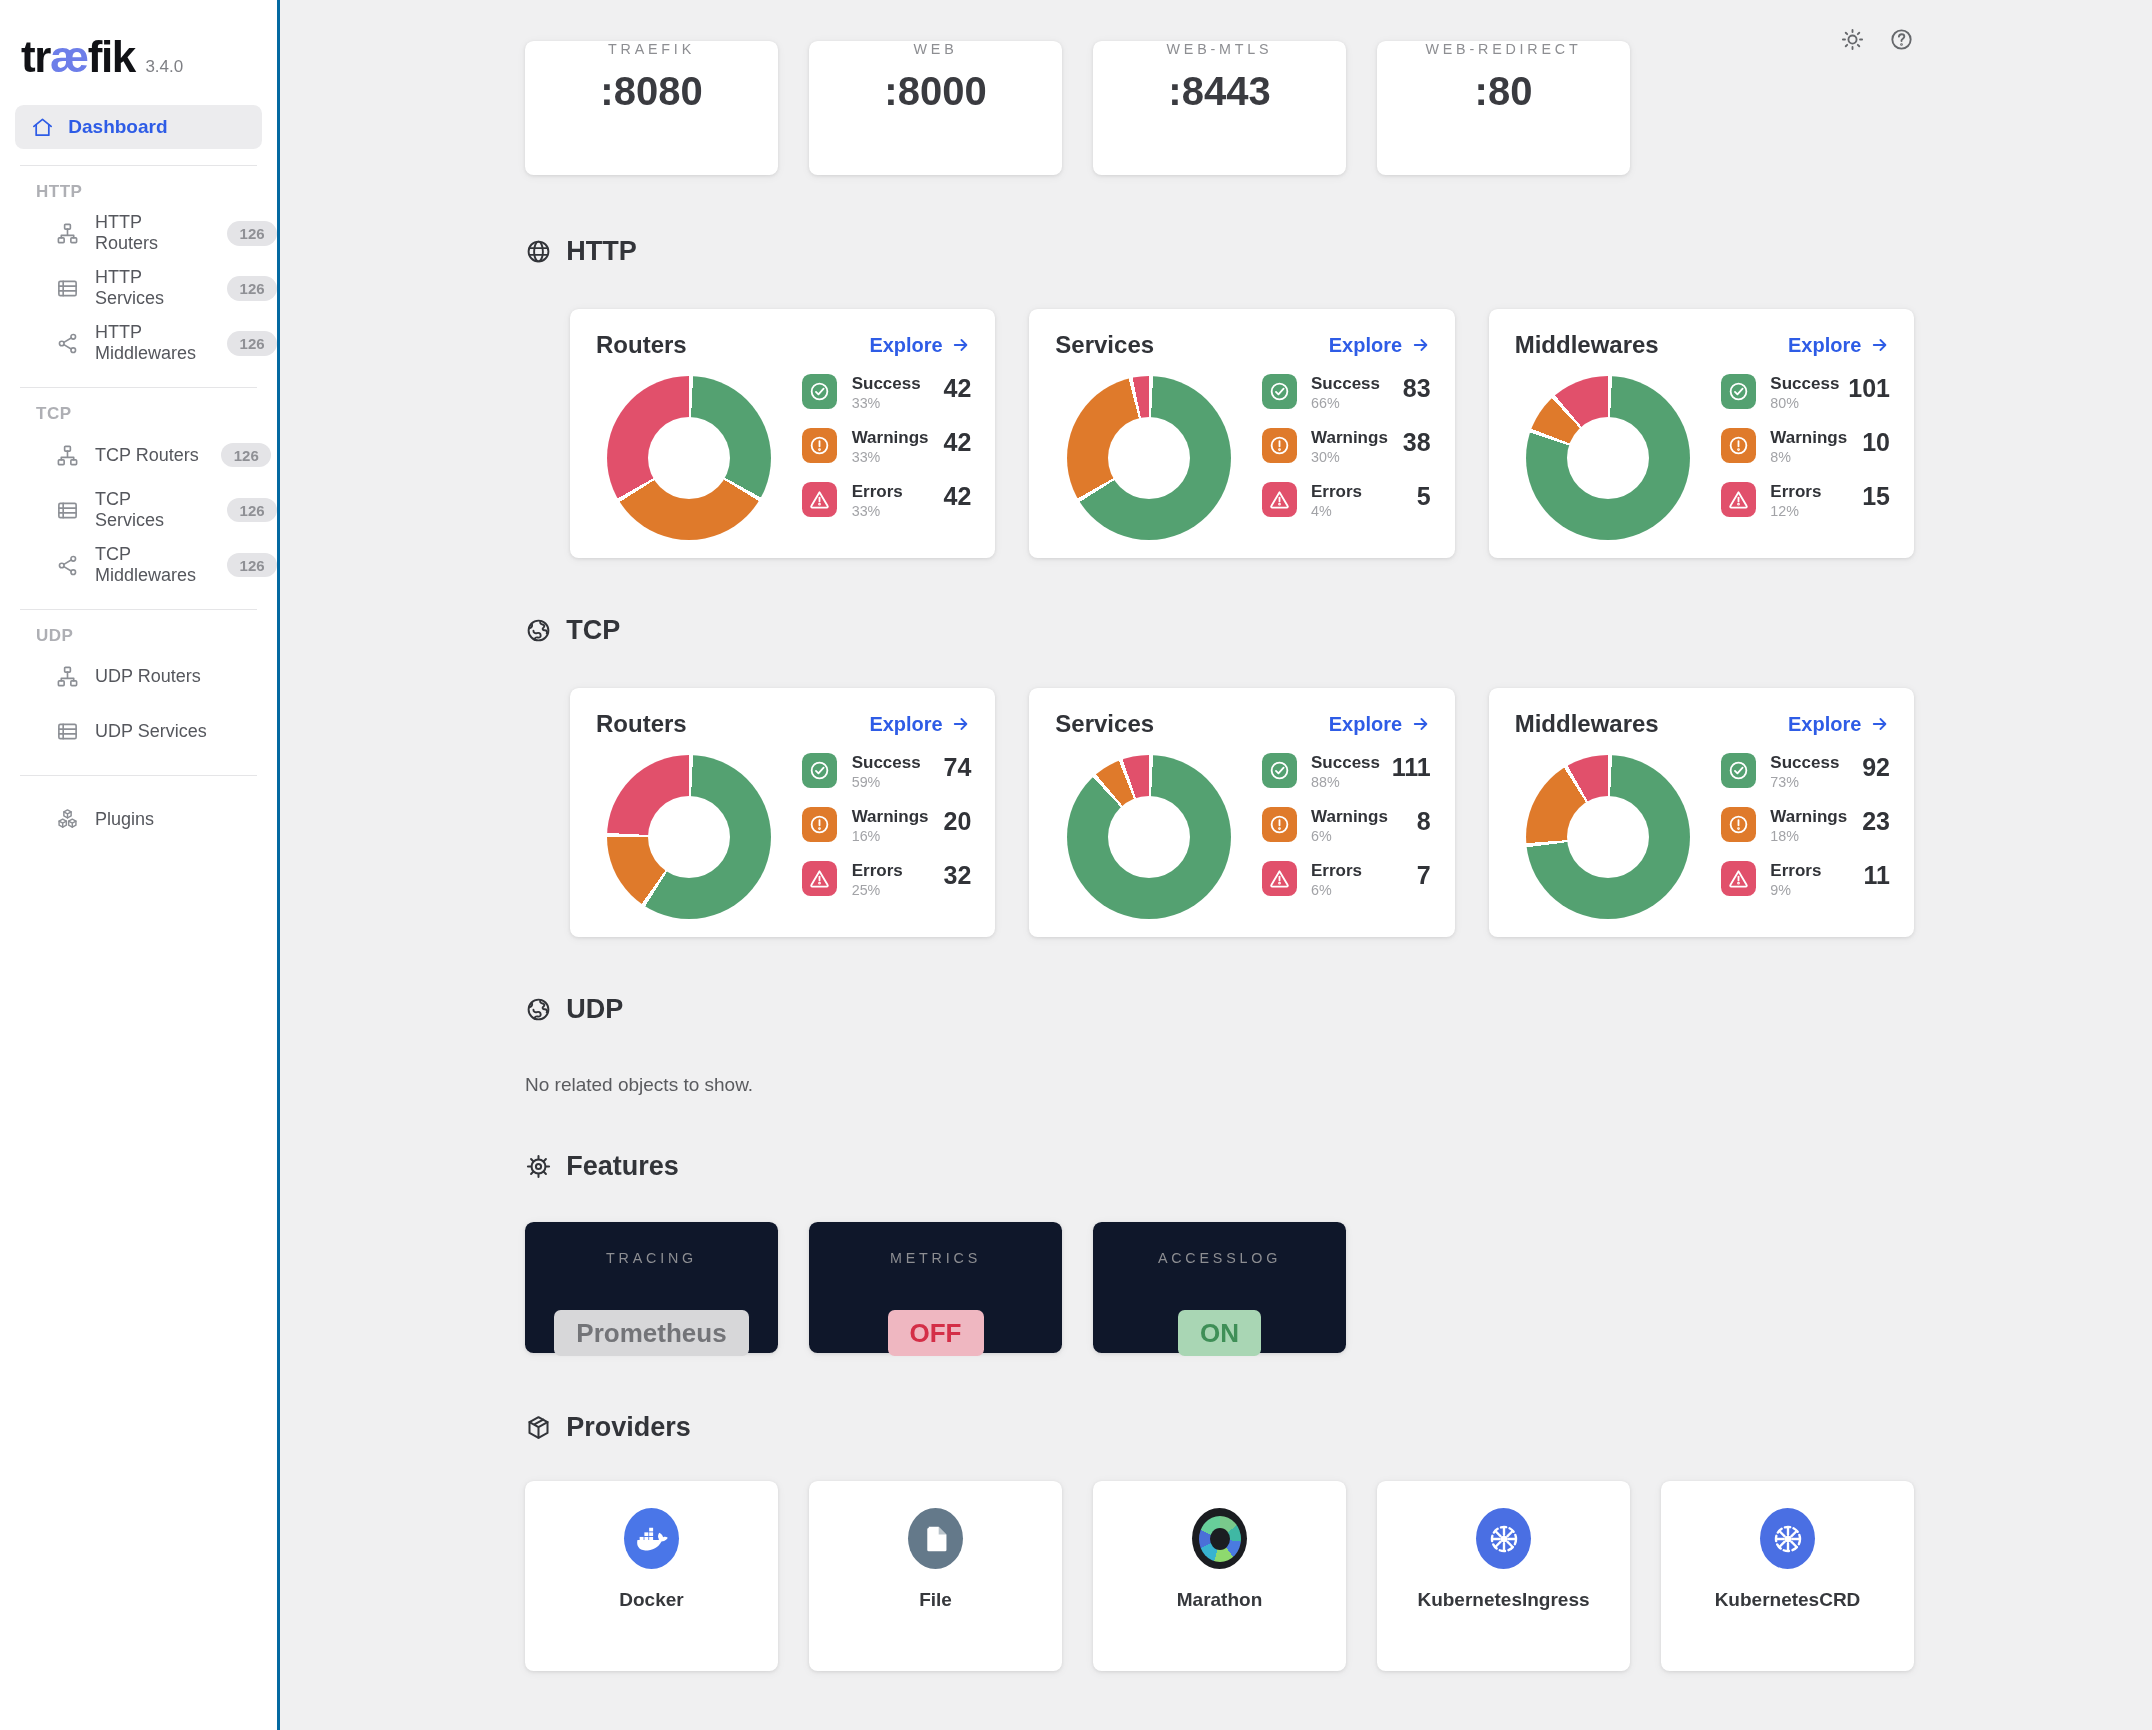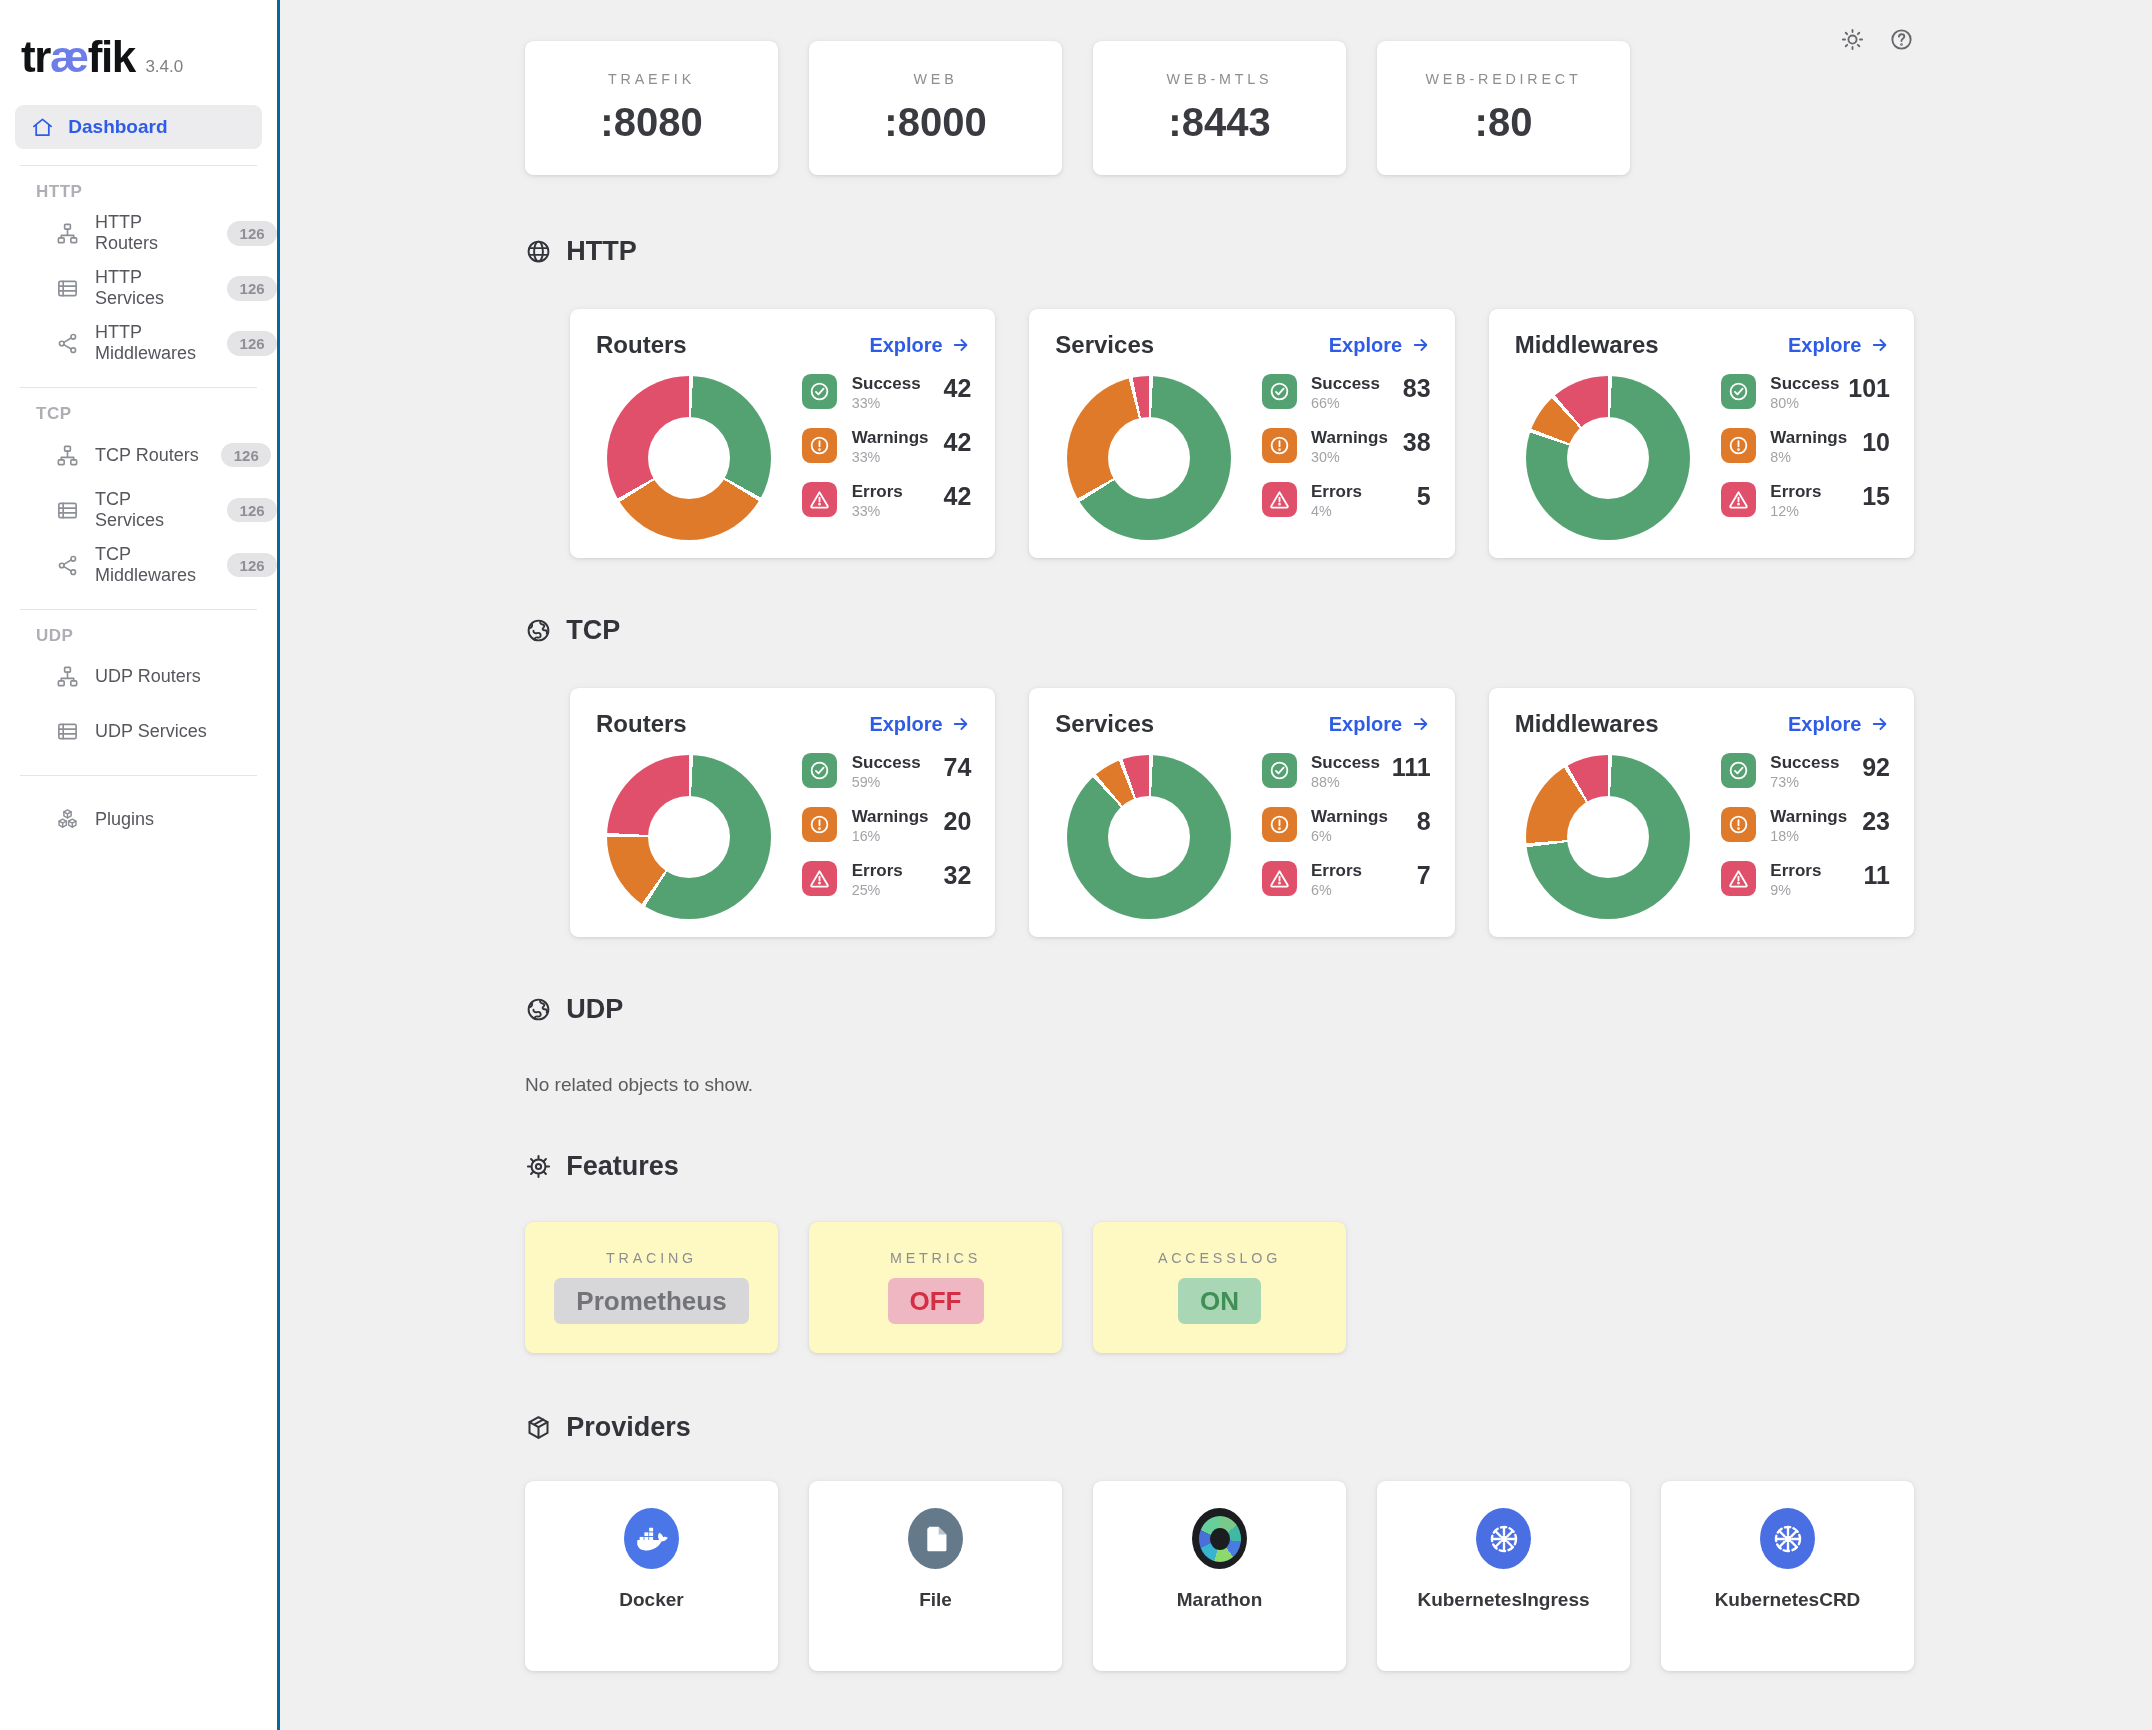--- a/index.html
+++ b/index.html
@@ -46,21 +46,21 @@
   .title-entrypoints { padding-top: 93px; }
   .title-http { margin-top: 61px; }
   .title-tcp  { margin-top: 57px; }
   .title-udp  { margin-top: 57px; }
   .title-features { margin-top: 55px; }
   .title-providers { margin-top: 59px; }
 
   .ep-row { margin-top: 41px; display: flex; gap: 31px; }
   .ep-card {
     width: 253px; height: 134px; background: #fff; border-radius: 8.6px; box-shadow: var(--card-shadow);
-    display: flex; flex-direction: column; align-items: center; justify-content: center; gap: 12.4px;
+    display: flex; flex-direction: column; align-items: center; gap: 12.4px;
   }
   .ep-name { font-size: 14.3px; letter-spacing: 3.8px; color: #8d8e92; font-weight: 500; }
   .ep-port { font-size: 40px; font-weight: 600; color: #3a3b40; }
 
   .cards-row { margin-top: 42px; display: flex; gap: 34px; padding-left: 45px; }
   .stat-card { width: 439px; height: 249px; background: #fff; border-radius: 8.6px; box-shadow: var(--card-shadow); }
   .card-head { display: flex; justify-content: space-between; align-items: center; padding: 22px 24px 0 26px; }
   .card-title { font-size: 24px; font-weight: 600; color: #313338; }
   .explore { display: flex; align-items: center; gap: 8.6px; color: var(--blue); font-size: 20px; font-weight: 600; text-decoration: none; cursor: pointer; }
   .explore svg { width: 20px; height: 20px; }
@@ -73,21 +73,21 @@
   .sicon svg { width: 23px; height: 23px; }
   .sicon.g { background: var(--green); } .sicon.o { background: var(--orange); } .sicon.r { background: var(--red); }
   .stxt { margin-left: 14.3px; }
   .sname { font-size: 17px; font-weight: 600; color: #313338; }
   .spct { font-size: 14.3px; color: #a2a3a7; margin-top: 1px; }
   .sval { margin-left: auto; font-size: 25px; font-weight: 700; color: #313338; }
 
   .udp-empty { margin-top: 49px; font-size: 19px; color: #5a5b5f; }
 
   .feature-row { margin-top: 40px; display: flex; gap: 31px; }
-  .feature-card { width: 253px; height: 131px; background: #fef9c3; border-radius: 8.6px; box-shadow: var(--card-shadow); display: flex; flex-direction: column; align-items: center; }
+  .feature-card { width: 253px; height: 131px; background: #0f172a; border-radius: 8.6px; box-shadow: var(--card-shadow); display: flex; flex-direction: column; align-items: center; gap: 32px; }
   .f-label { margin-top: 27.6px; font-size: 14.3px; letter-spacing: 3.8px; color: #8d8e92; font-weight: 500; }
   .f-badge { margin-top: 12.4px; font-size: 26px; font-weight: 700; padding: 7.6px 22px; border-radius: 6.7px; }
   .badge-neutral { background: #d7d7d9; color: #737478; }
   .badge-off { background: #efb7c1; color: #d42e47; }
   .badge-on { background: #a9d6b4; color: #3f8f57; }
 
   .provider-row { margin-top: 38px; display: flex; gap: 31px; }
   .provider-card { width: 253px; height: 190px; background: #fff; border-radius: 8.6px; box-shadow: var(--card-shadow); display: flex; flex-direction: column; align-items: center; }
   .p-icon { margin-top: 27px; width: 55px; height: 61px; border-radius: 50%; display: flex; align-items: center; justify-content: center; position: relative; }
   .p-icon svg { width: 38px; height: 38px; }

